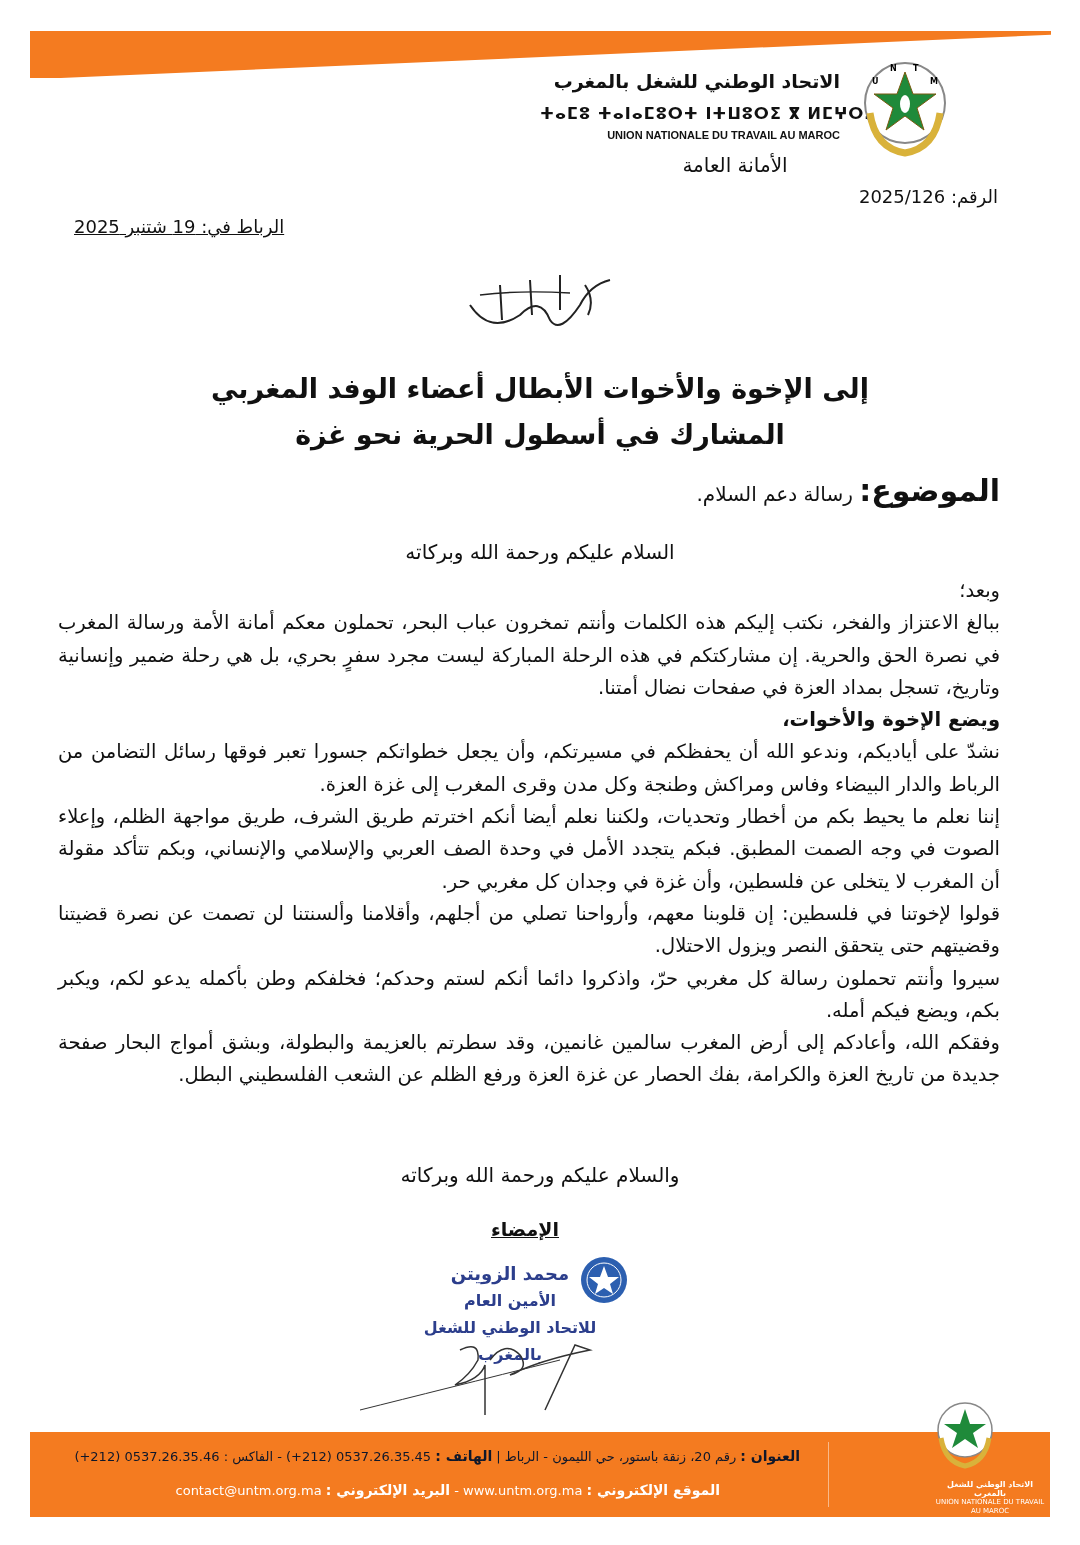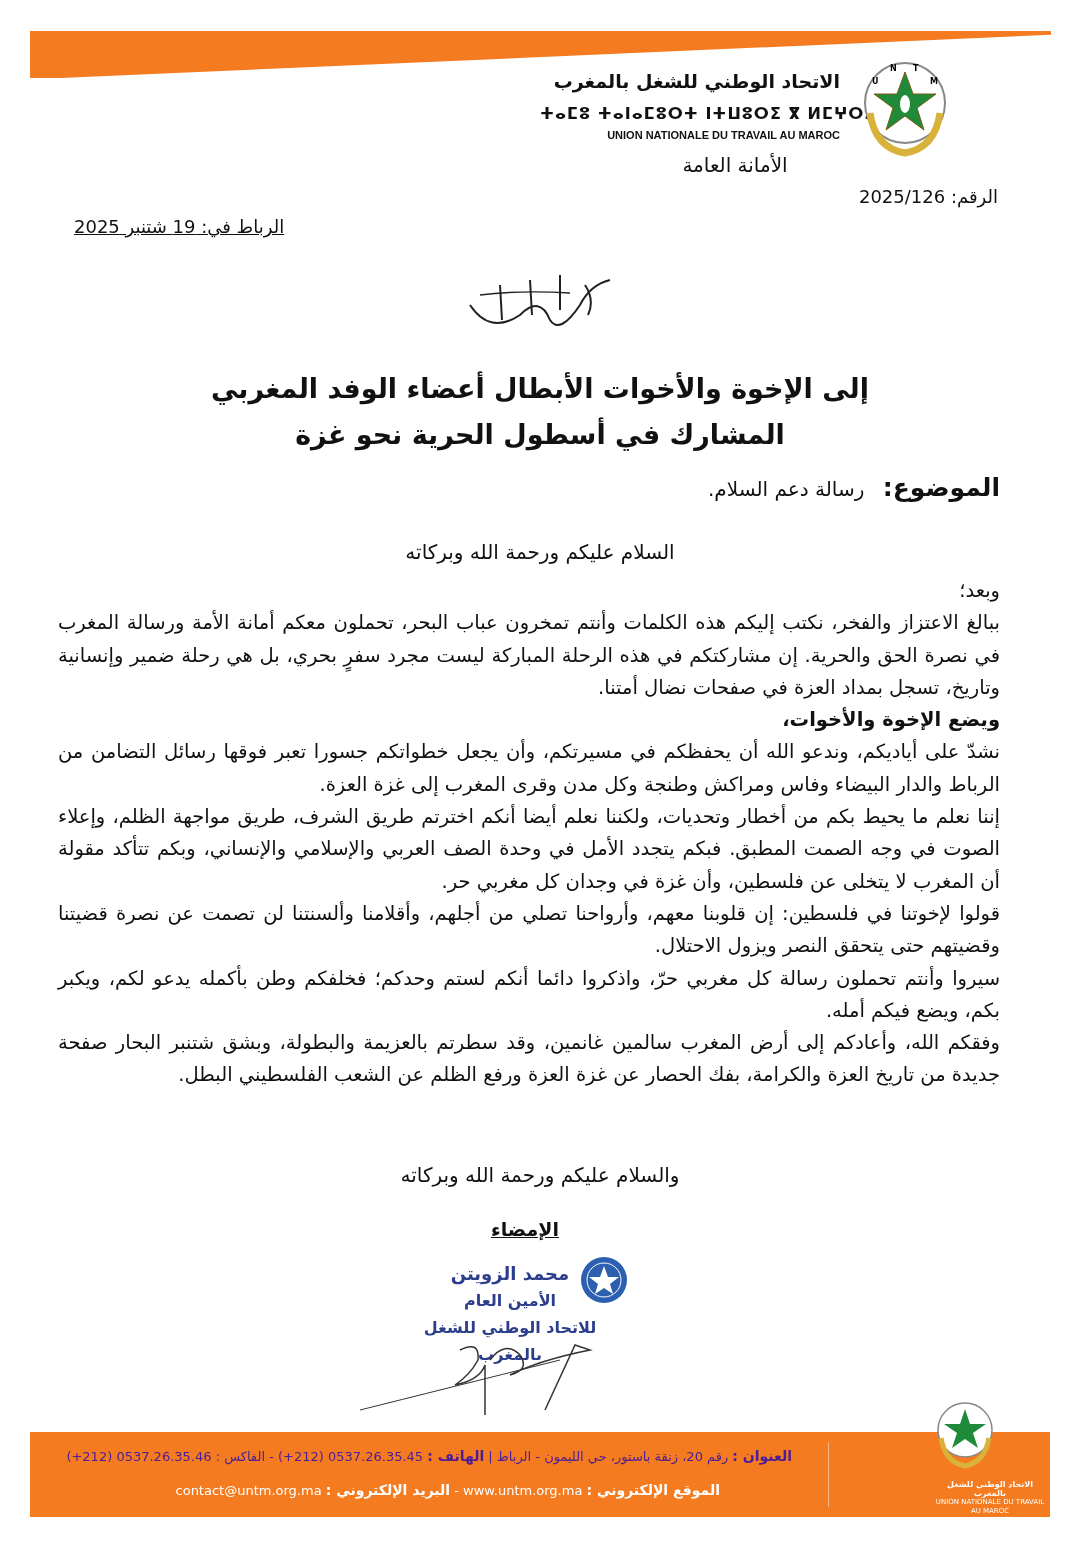--- a/index.html
+++ b/index.html
@@ -20,36 +20,36 @@
   .org-ar { font-size:19px; font-weight:bold; white-space:nowrap; }
   .org-tf { font-size:16px; font-weight:bold; letter-spacing:1px; margin-top:12px; white-space:nowrap; direction:ltr; text-align:center; }
   .org-fr { font-family:"Liberation Sans", sans-serif; font-size:11px; font-weight:bold; margin-top:6px; white-space:nowrap; direction:ltr; text-align:right; }
   .sec-gen { position:absolute; left:650px; top:153px; width:170px; text-align:center; font-size:20px; direction:rtl; }
   .logo { position:absolute; left:860px; top:58px; width:90px; height:100px; }
   .ref { position:absolute; right:82px; top:186px; font-size:18px; direction:rtl; white-space:nowrap; }
   .date { position:absolute; left:58px; top:216px; font-size:18px; direction:rtl; text-decoration:underline; white-space:nowrap;margin-left:16px; }
   .basmala { position:absolute; left:460px; top:265px; width:160px; height:75px; }
   .title { position:absolute; left:0; right:0; top:366px; text-align:center; font-size:27px; font-weight:bold; line-height:46px; direction:rtl; }
   .subject { position:absolute; right:80px; top:473px; font-size:20px; direction:rtl; white-space:nowrap; }
-  .subject .label { font-weight:bold; font-size:25px;margin-left:12px; }
+  .subject .label { font-weight:bold; font-size:30px; }
   .greeting { position:absolute; left:0; right:0; text-align:center; font-size:20px; direction:rtl; }
   .body-text {
     position:absolute; left:58px; right:80px; top:575px;
     direction:rtl; text-align:justify; font-size:19.5px; line-height:32.3px;
   }
   .body-text p { margin:0; }
   .body-text .bold { font-weight:bold; }
   .sig-label { position:absolute; left:470px; top:1218px; width:110px; text-align:center; font-size:19px; font-weight:bold; text-decoration:underline; direction:rtl; }
   .sig-block { position:absolute; left:390px; top:1260px; width:240px; text-align:center; direction:rtl; color:#2c3e8c; font-weight:bold; font-size:16px; line-height:27px; }
   .stamp { position:absolute; left:580px; top:1256px; width:48px; height:48px; }
   .signature { position:absolute; left:360px; top:1330px; width:240px; height:90px; }
   .footer {
     position:absolute; left:30px; top:1432px; width:1020px; height:85px; background:#f47b20;
   }
-  .footer-line1 { position:absolute; right:258px; top:16px; color:#4c1d95; font-size:13px; direction:rtl; white-space:nowrap; }
+  .footer-line1 { position:absolute; right:250px; top:16px; color:#0f172a; font-size:13px; direction:rtl; white-space:nowrap; }
   .footer-line2 { position:absolute; right:330px; top:50px; color:#fff; font-size:13px; direction:rtl; white-space:nowrap; }
   .footer .lbl { font-weight:bold; font-size:14px; }
   .footer-divider { position:absolute; left:798px; top:10px; width:1px; height:65px; background:#f9b98a; }
   .footer-org { position:absolute; left:905px; top:48px; width:110px; text-align:center; color:#fff; font-size:7px; line-height:9px; }
   .footer-logo { position:absolute; left:935px; top:1400px; width:60px; height:70px; }
 </style>
 </head>
 <body>
 
 <div class="top-bar"></div>
@@ -93,21 +93,21 @@
 <div class="greeting" style="top:540px;">السلام عليكم ورحمة الله وبركاته</div>
 
 <div class="body-text">
   <p>وبعد؛</p>
   <p>ببالغ الاعتزاز والفخر، نكتب إليكم هذه الكلمات وأنتم تمخرون عباب البحر، تحملون معكم أمانة الأمة ورسالة المغرب في نصرة الحق والحرية. إن مشاركتكم في هذه الرحلة المباركة ليست مجرد سفرٍ بحري، بل هي رحلة ضمير وإنسانية وتاريخ، تسجل بمداد العزة في صفحات نضال أمتنا.</p>
   <p class="bold">ويضع الإخوة والأخوات،</p>
   <p>نشدّ على أياديكم، وندعو الله أن يحفظكم في مسيرتكم، وأن يجعل خطواتكم جسورا تعبر فوقها رسائل التضامن من الرباط والدار البيضاء وفاس ومراكش وطنجة وكل مدن وقرى المغرب إلى غزة العزة.</p>
   <p>إننا نعلم ما يحيط بكم من أخطار وتحديات، ولكننا نعلم أيضا أنكم اخترتم طريق الشرف، طريق مواجهة الظلم، وإعلاء الصوت في وجه الصمت المطبق. فبكم يتجدد الأمل في وحدة الصف العربي والإسلامي والإنساني، وبكم تتأكد مقولة أن المغرب لا يتخلى عن فلسطين، وأن غزة في وجدان كل مغربي حر.</p>
   <p>قولوا لإخوتنا في فلسطين: إن قلوبنا معهم، وأرواحنا تصلي من أجلهم، وأقلامنا وألسنتنا لن تصمت عن نصرة قضيتنا وقضيتهم حتى يتحقق النصر ويزول الاحتلال.</p>
   <p>سيروا وأنتم تحملون رسالة كل مغربي حرّ، واذكروا دائما أنكم لستم وحدكم؛ فخلفكم وطن بأكمله يدعو لكم، ويكبر بكم، ويضع فيكم أمله.</p>
-  <p>وفقكم الله، وأعادكم إلى أرض المغرب سالمين غانمين، وقد سطرتم بالعزيمة والبطولة، وبشق شتنبر البحار صفحة جديدة من تاريخ العزة والكرامة، بفك الحصار عن غزة العزة ورفع الظلم عن الشعب الفلسطيني البطل.</p>
+  <p>وفقكم الله، وأعادكم إلى أرض المغرب سالمين غانمين، وقد سطرتم بالعزيمة والبطولة، وبشق أمواج البحار صفحة جديدة من تاريخ العزة والكرامة، بفك الحصار عن غزة العزة ورفع الظلم عن الشعب الفلسطيني البطل.</p>
 </div>
 
 <div class="greeting" style="top:1163px;">والسلام عليكم ورحمة الله وبركاته</div>
 
 <div class="sig-label">الإمضاء</div>
 <svg class="stamp" viewBox="0 0 48 48">
   <circle cx="24" cy="24" r="23" fill="#2c5fb0"></circle>
   <circle cx="24" cy="24" r="17" fill="none" stroke="#fff" stroke-width="1"></circle>
   <polygon points="24,10 28,21 39,21 30,28 33,38 24,32 15,38 18,28 9,21 20,21" fill="#fff"></polygon>
 </svg>

